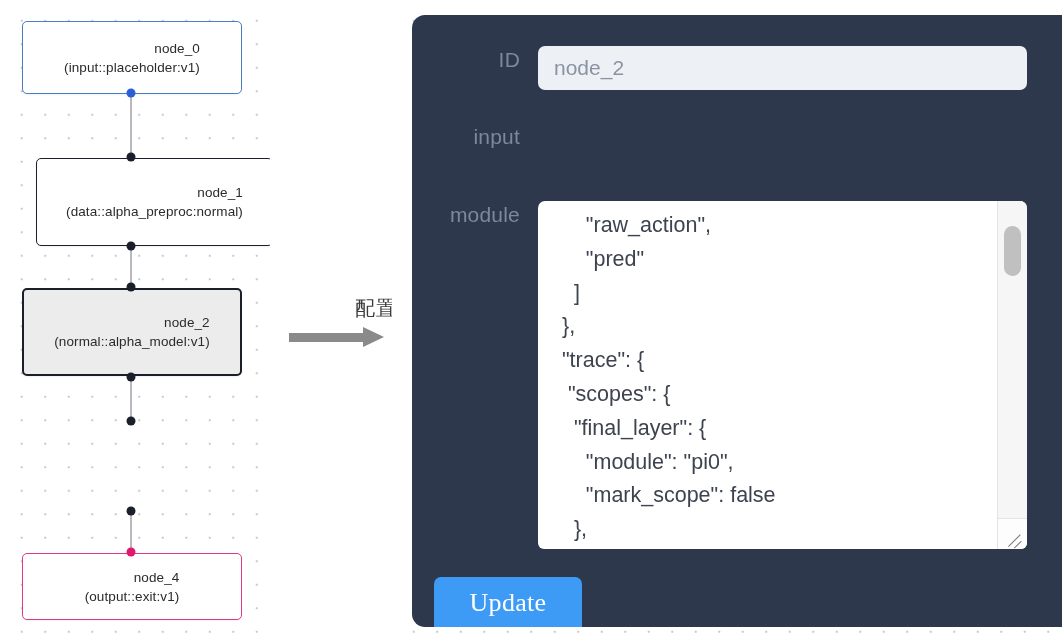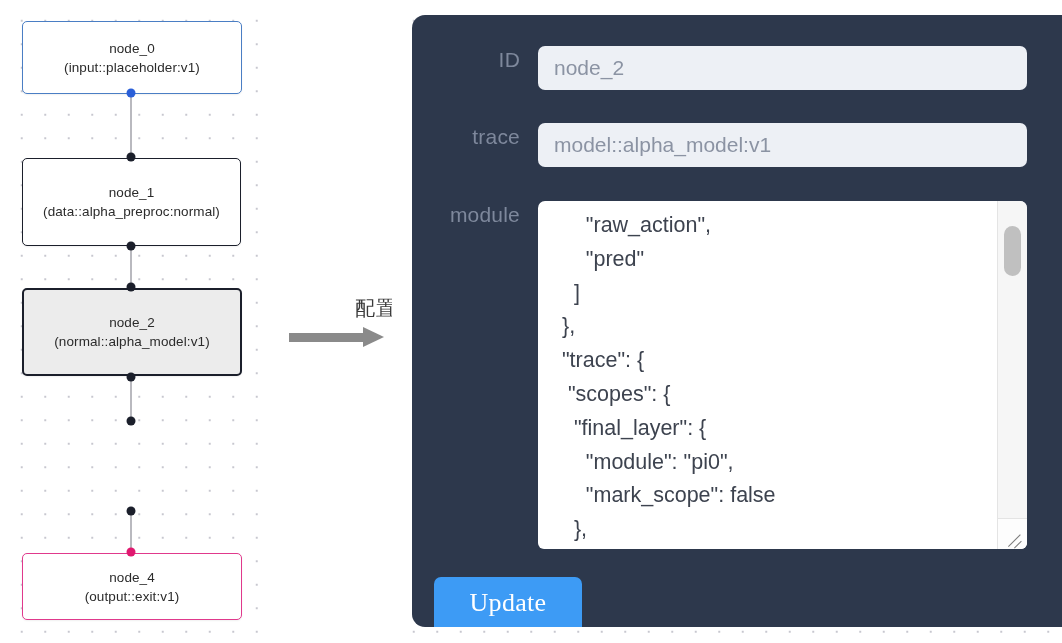--- a/index.html
+++ b/index.html
@@ -44,21 +44,21 @@
   
   .node {
     position: absolute;
     box-sizing: border-box;
     background: #ffffff;
     border: 1.5px solid #1b1f2b;
     border-radius: 5px;
     display: flex;
     align-items: center;
     justify-content: center;
-    text-align: center;
+    text-align: right;
     color: #2b2b2b;
     font-size: 13.5px;
     line-height: 19px;
     letter-spacing: 0.1px;
     padding: 2px 8px;
     box-shadow: 0 1px 2px rgba(0,0,0,0.06);
   }
   .node.input-node   { border: 1.5px solid #4a7ec4; }
   .node.output-node  { border: 1.8px solid #e0398c; }
   .node.selected     { background: #ececec; border: 2.2px solid #1b1f2b; }
@@ -250,21 +250,21 @@
   <div class="edge" style="left:130px; top:91px; height:66px;"></div>
   <div class="edge" style="left:130px; top:246px; height:38px;"></div>
   <div class="edge" style="left:130px; top:376px; height:42px;"></div>
   <div class="edge" style="left:130px; top:511px; height:40px;"></div>
 
   <div class="node input-node" style="left:22px; top:21px; width:220px; height:73px;">
     <div style="white-space:pre-line;"><span>node_0</span><br><span>(input::placeholder:v1)</span></div>
   </div>
   <div class="handle blue" style="left:130.5px; top:93px;"></div>
 
-  <div class="node" style="left:22px; top:158px; width:219px; height:88px;">
+  <div class="node" style="left:36px; top:158px; width:237px; height:88px;">
     <div style="white-space:pre-line;"><span>node_1</span><br><span>(data::alpha_preproc:normal)</span></div>
   </div>
   <div class="handle" style="left:130.5px; top:157px;"></div>
   <div class="handle" style="left:130.5px; top:246px;"></div>
 
   <div class="node selected" style="left:22px; top:288px; width:220px; height:88px;">
     <div style="white-space:pre-line;"><span>node_2</span><br><span>(normal::alpha_model:v1)</span></div>
   </div>
   <div class="handle" style="left:130.5px; top:287px;"></div>
   <div class="handle" style="left:130.5px; top:377px;"></div>
@@ -289,22 +289,21 @@
 <div id="canvas-right"></div>
 
 <div id="panel">
 
   <div class="field-row" style="left:18px; top:31px;">
     <div class="field-label">ID</div>
     <input class="text-input" type="text" placeholder="node_2" style="">
   </div>
 
   <div class="field-row" style="left:18px; top:108px;">
-    <div class="field-label">trace</div>
-    <input class="text-input" type="text" placeholder="model::alpha_model:v1" style="">
+    <div class="field-label">input</div>
   </div>
 
   <div class="field-row" id="config-row">
     <div class="field-label">module</div>
     <div id="config-box">
       <textarea id="config-text" spellcheck="false" style="">      "raw_action",
       "pred"
     ]
   },
   "trace": {

